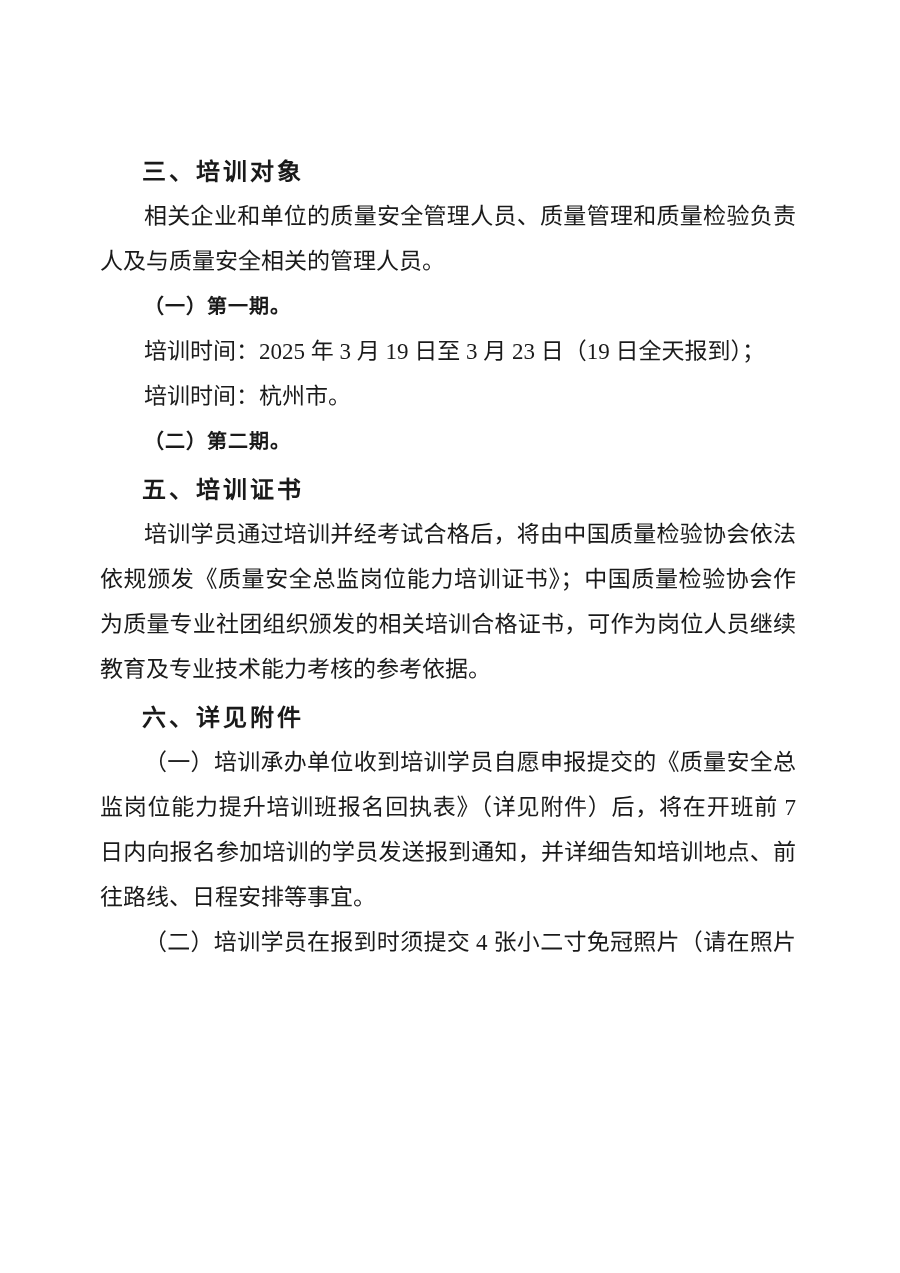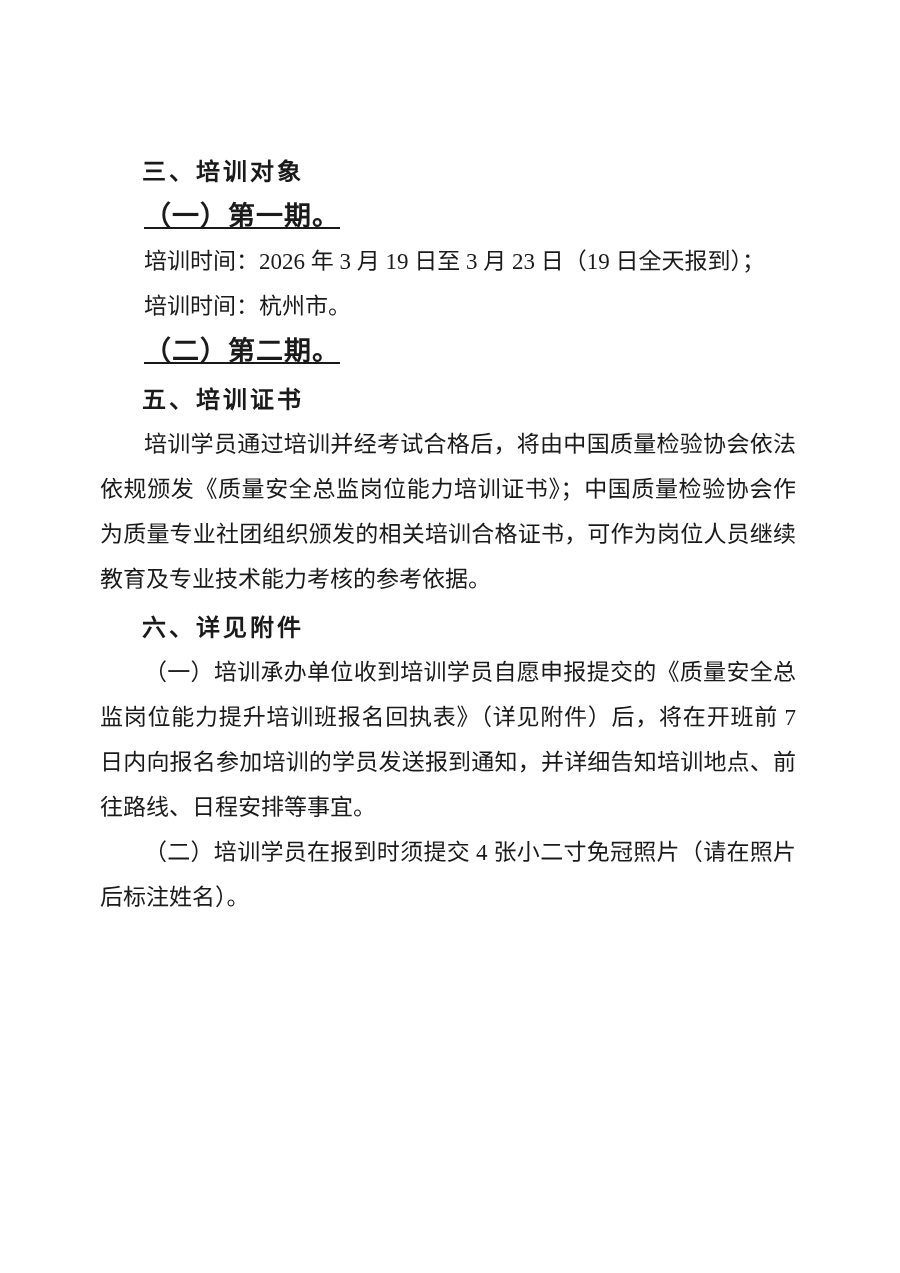--- a/index.html
+++ b/index.html
@@ -31,27 +31,26 @@
     letter-spacing: 3px;
     margin: 0;
     text-indent: 42px;
     white-space: nowrap;
   }
   .sec-heading.spaced {
     margin-top: 3px;
   }
   .sub-heading {
     font-weight: bold;
-    font-size: 27px;
+    font-size: 20px;
     line-height: 45px;
     letter-spacing: 1px;
     margin: 0;
     text-indent: 44px;
     white-space: nowrap;
-    text-decoration: underline;
   }
   .body-para {
     font-size: 23px;
     line-height: 45px;
     margin: 0;
     text-indent: 44px;
     text-align: justify;
     letter-spacing: 0;
   }
   .body-line {
@@ -72,24 +71,25 @@
     color: #1a1a1a;
   }
 </style>
 </head>
 <body>
 
 <div class="page">
   <div class="content">
 
     <h2 class="sec-heading">三、培训对象</h2>
+    <p class="body-para">相关企业和单位的质量安全管理人员、质量管理和质量检验负责人及与质量安全相关的管理人员。</p>
 
 
     <p class="sub-heading">（一）第一期。</p>
-    <p class="body-line">培训时间：2026 年 3 月 19 日至 3 月 23 日（19 日全天报到）；</p>
+    <p class="body-line">培训时间：2025 年 3 月 19 日至 3 月 23 日（19 日全天报到）；</p>
     <p class="body-line">培训时间：杭州市。</p>
 
     <p class="sub-heading">（二）第二期。</p>
 
     <h2 class="sec-heading spaced">五、培训证书</h2>
     <p class="body-para">培训学员通过培训并经考试合格后，将由中国质量检验协会依法依规颁发《质量安全总监岗位能力培训证书》；中国质量检验协会作为质量专业社团组织颁发的相关培训合格证书，可作为岗位人员继续教育及专业技术能力考核的参考依据。</p>
 
     <h2 class="sec-heading spaced">六、详见附件</h2>
     <p class="body-para">（一）培训承办单位收到培训学员自愿申报提交的《质量安全总监岗位能力提升培训班报名回执表》（详见附件）后，将在开班前 7 日内向报名参加培训的学员发送报到通知，并详细告知培训地点、前往路线、日程安排等事宜。</p>
     <p class="body-para">（二）培训学员在报到时须提交 4 张小二寸免冠照片（请在照片后标注姓名）。</p>

